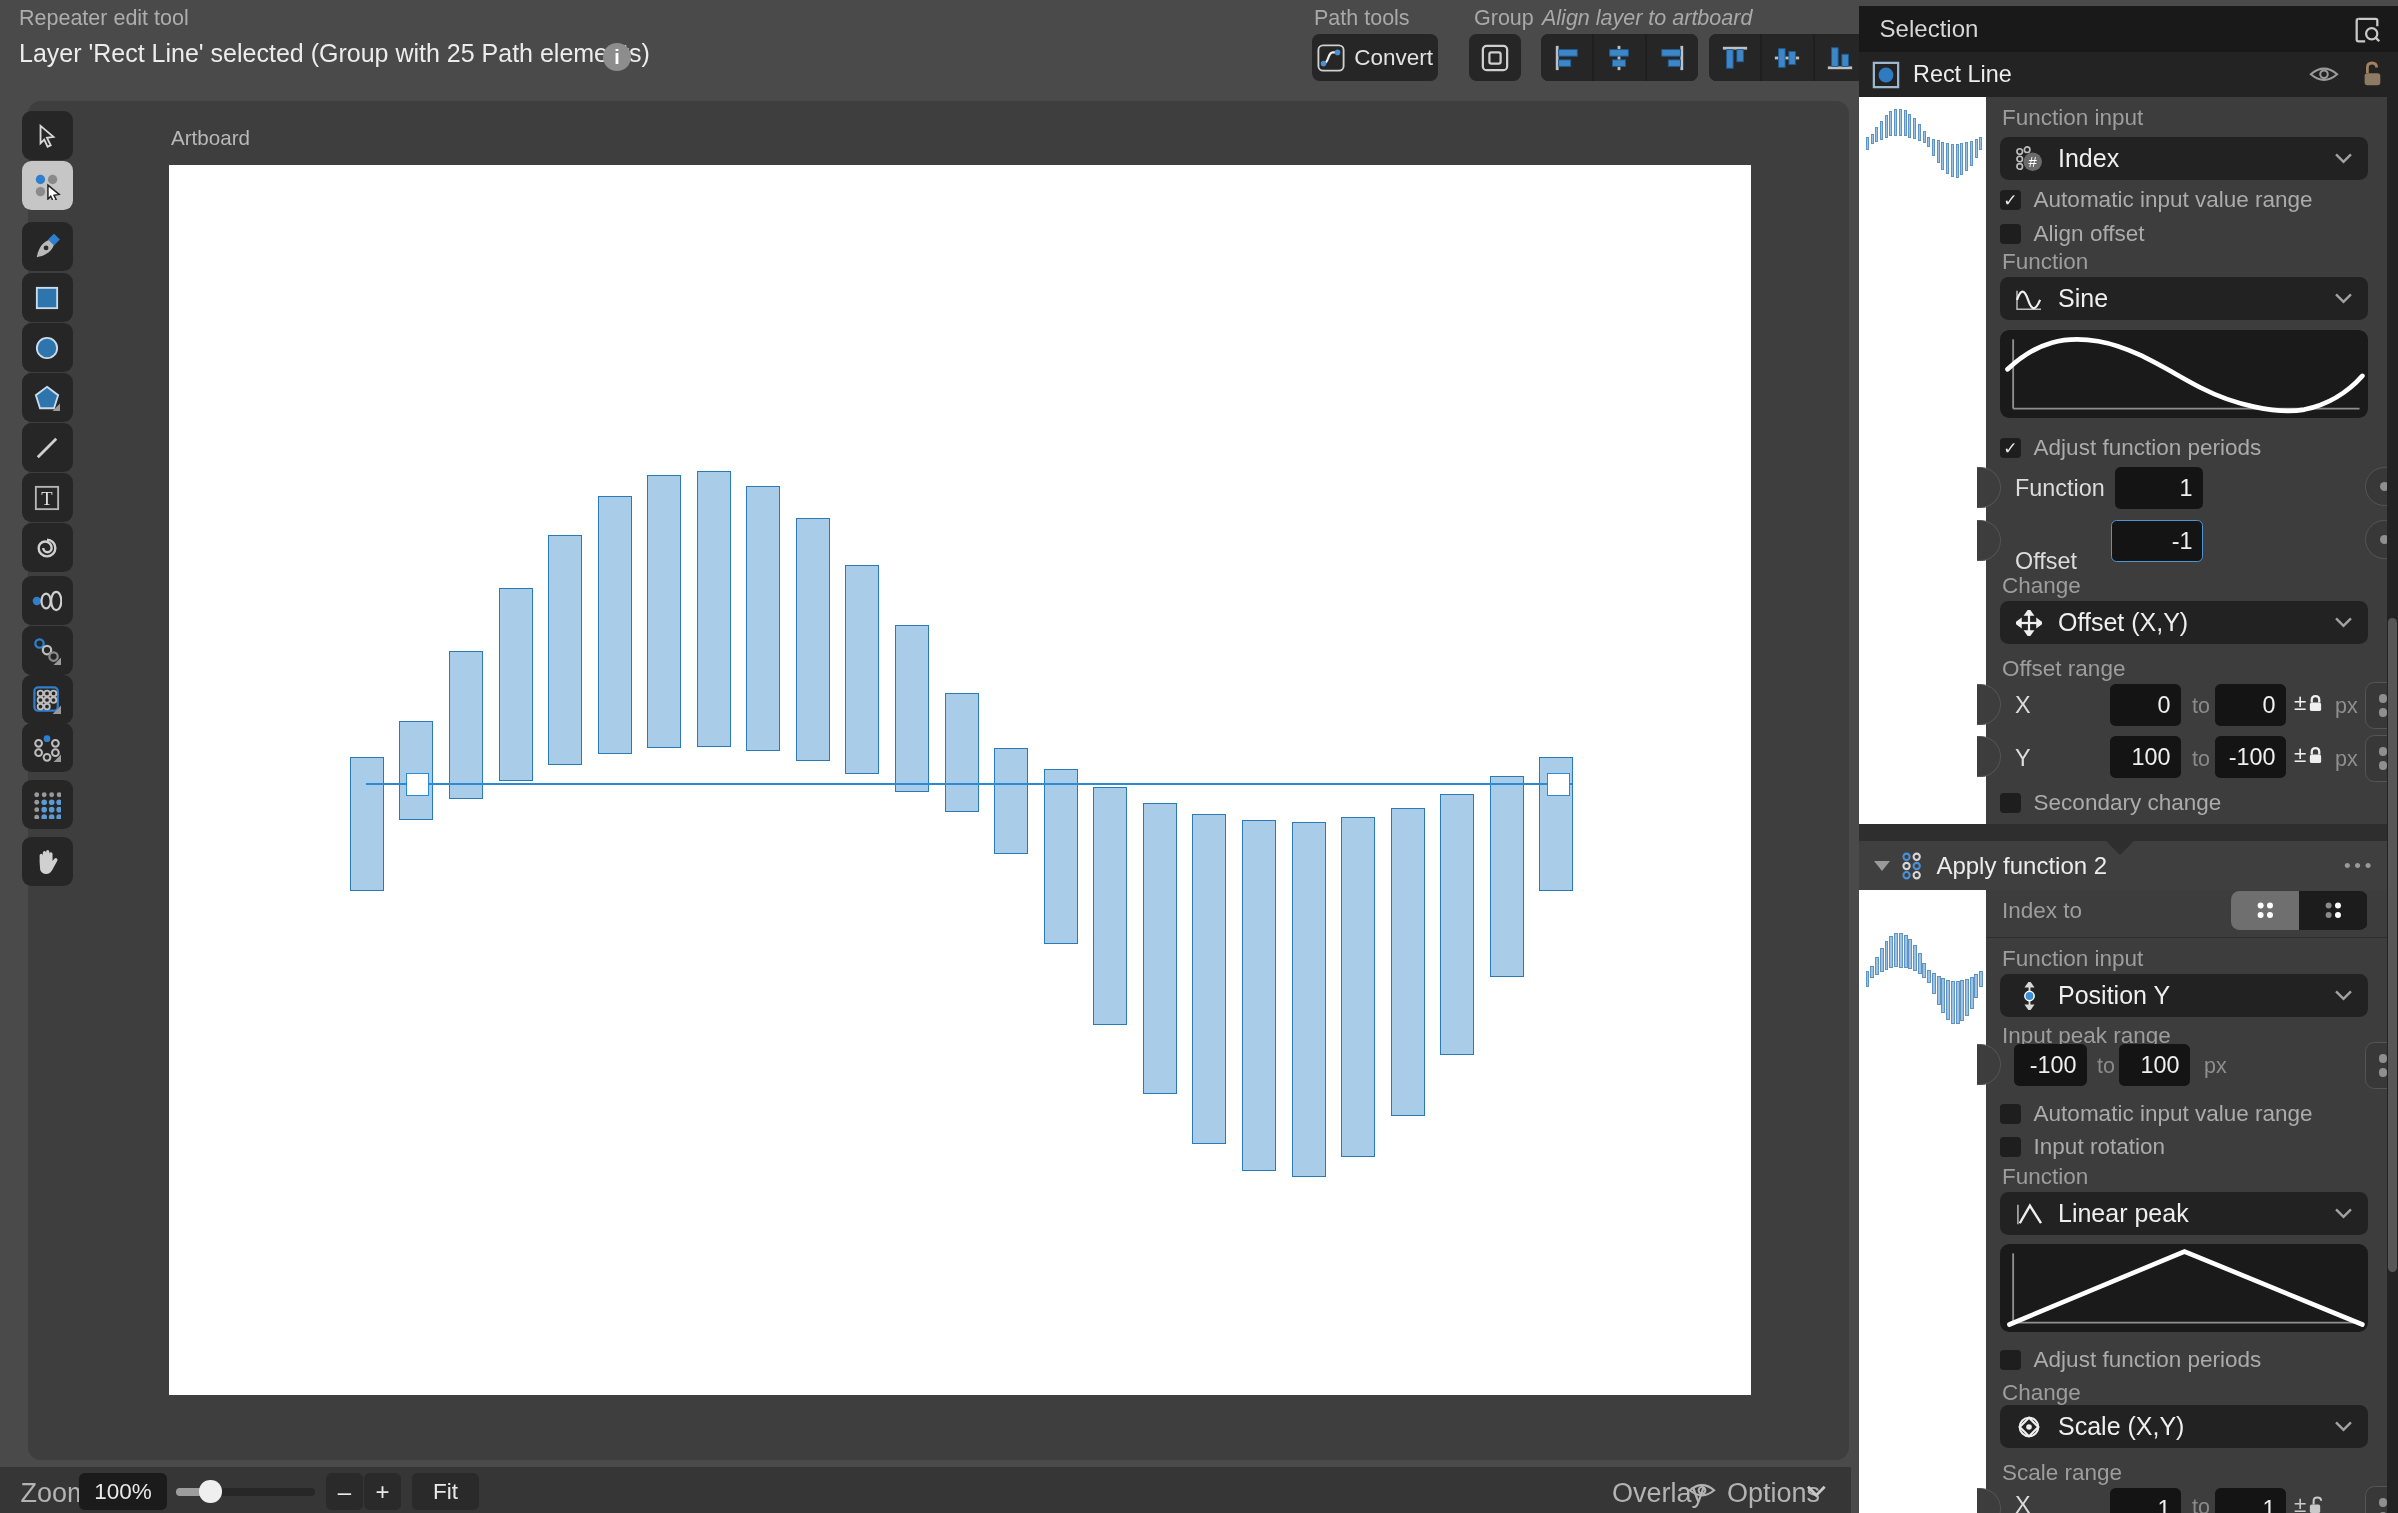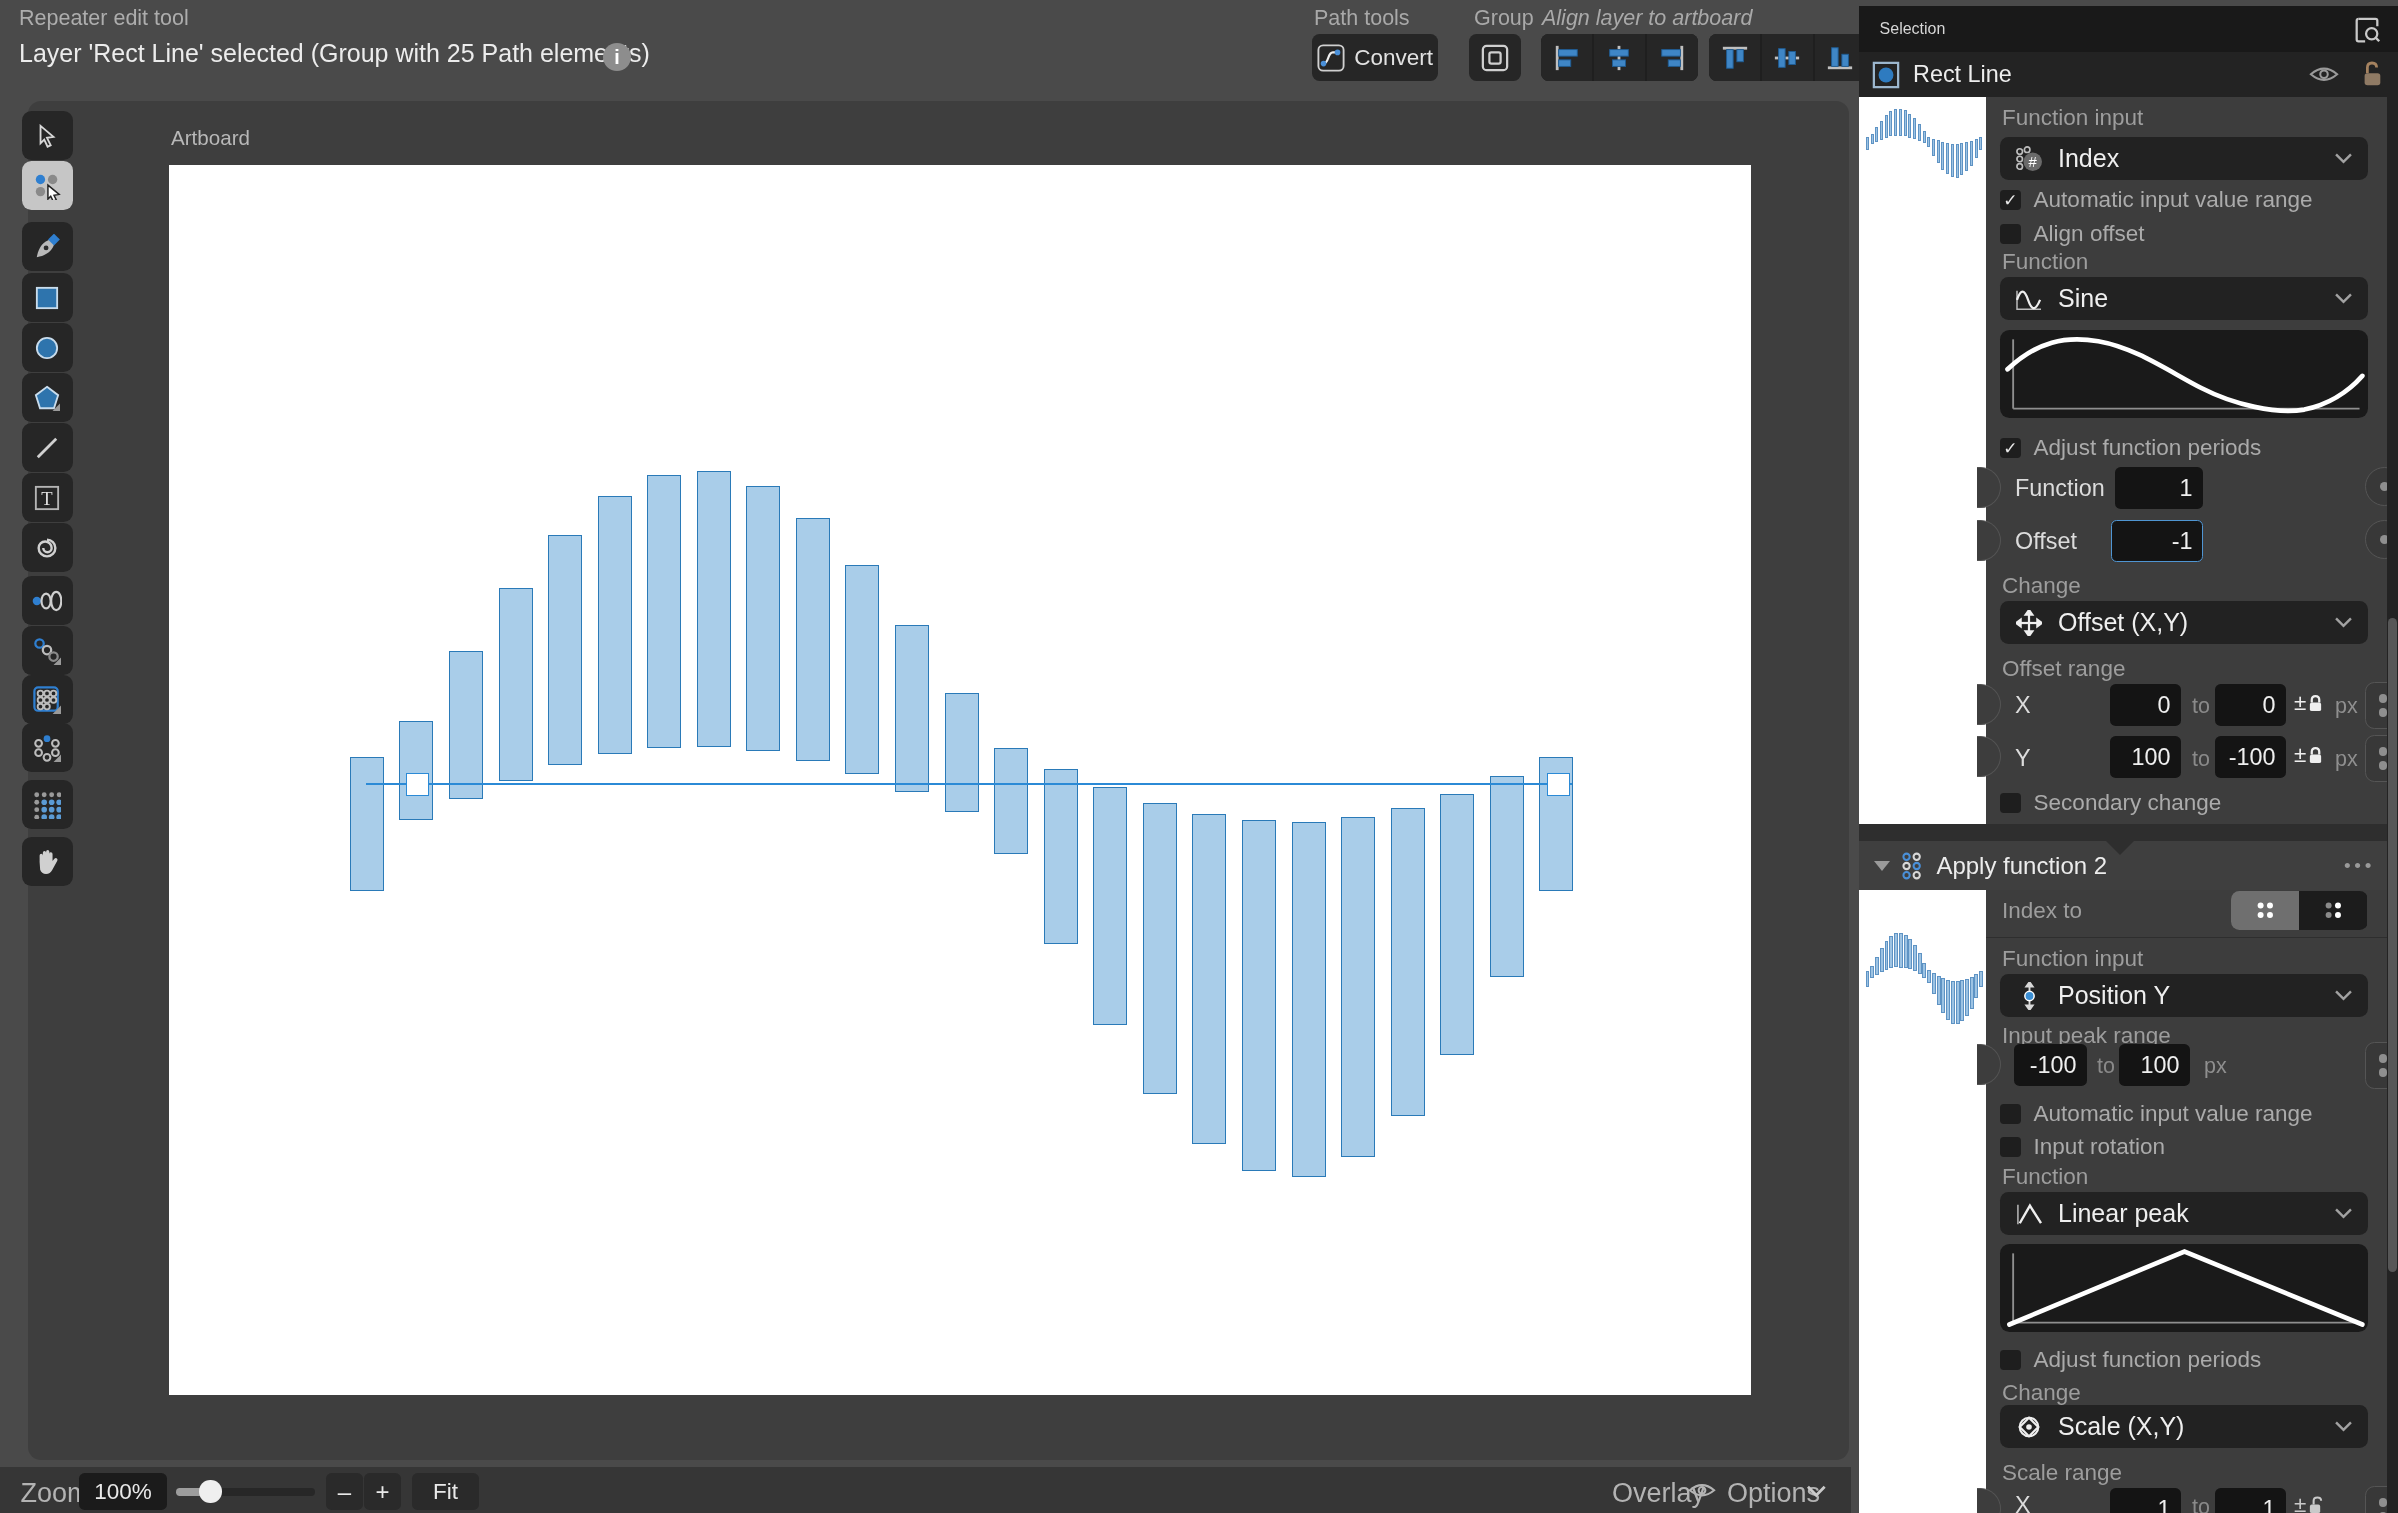--- a/index.html
+++ b/index.html
@@ -23,21 +23,21 @@
   .tool.active{background:#c6c6c6;}
   
   .viewport{left:28px;top:101px;width:1821px;height:1359px;background:#3e3e3e;border-radius:13px;}
   .artlabel{font-size:20.6px;color:#b8b8b8;}
   .artboard{left:169px;top:165px;width:1582px;height:1230px;background:#ffffff;}
   .bar{position:absolute;box-sizing:border-box;}
   .rline{position:absolute;height:1.9px;}
   .handle{position:absolute;width:22.5px;height:22.5px;background:#fff;box-sizing:border-box;}
   
   .panelhead{left:1859px;top:5.6px;width:540px;height:47px;background:#191919;display:flex;align-items:center;}
-  .panelhead .t{font-size:16px;color:#d6d6d6;margin-left:20.6px;}
+  .panelhead .t{font-size:24px;color:#d6d6d6;margin-left:20.6px;}
   .layerrow{left:1859px;top:52px;width:540px;height:45px;background:#232323;display:flex;align-items:center;}
   .layername{font-size:23.4px;color:#ededed;margin-left:13px;}
   .content{left:1859px;top:97px;width:540px;height:1416px;background:#3d3d3d;}
   .thumb{left:1859px;width:127px;background:#ffffff;overflow:hidden;}
   .plabel{font-size:22.5px;color:#9d9d9d;}
   .dd{left:2000px;width:368px;height:43px;background:#222222;border-radius:8.4px;
       display:flex;align-items:center;}
   .dd .txt{font-size:25px;color:#efefef;margin-left:15px;}
   .dd .ico{margin-left:15px;display:flex;align-items:center;justify-content:center;width:28px;}
   .chev{position:absolute;right:15px;top:50%;transform:translateY(-50%);}
@@ -476,21 +476,21 @@
 <div class="abs sock" style="top:467px;"></div>
 <div class="abs rowlbl" style="left:2015px;top:475px;">Function</div>
 <div class="abs input" style="left:2115px;top:467px;width:88px;">
     <span>1</span>
   </div>
 <div class="abs knob" style="top:467px;">
     <span class="dot"></span>
   </div>
 
 <div class="abs sock" style="top:520px;"></div>
-<div class="abs rowlbl" style="left:2015px;top:528px;">Offset</div>
+<div class="abs rowlbl" style="left:2015px;top:548px;">Offset</div>
 <div class="abs input focus" style="left:2111px;top:520px;width:92px;">
     <span>-1</span>
   </div>
 <div class="abs knob" style="top:520px;">
     <span class="dot"></span>
   </div>
 
 <div class="abs plabel" style="left:2002px;top:573px;">Change</div>
 <div class="abs dd" style="top:601px;">
   <span class="ico">

